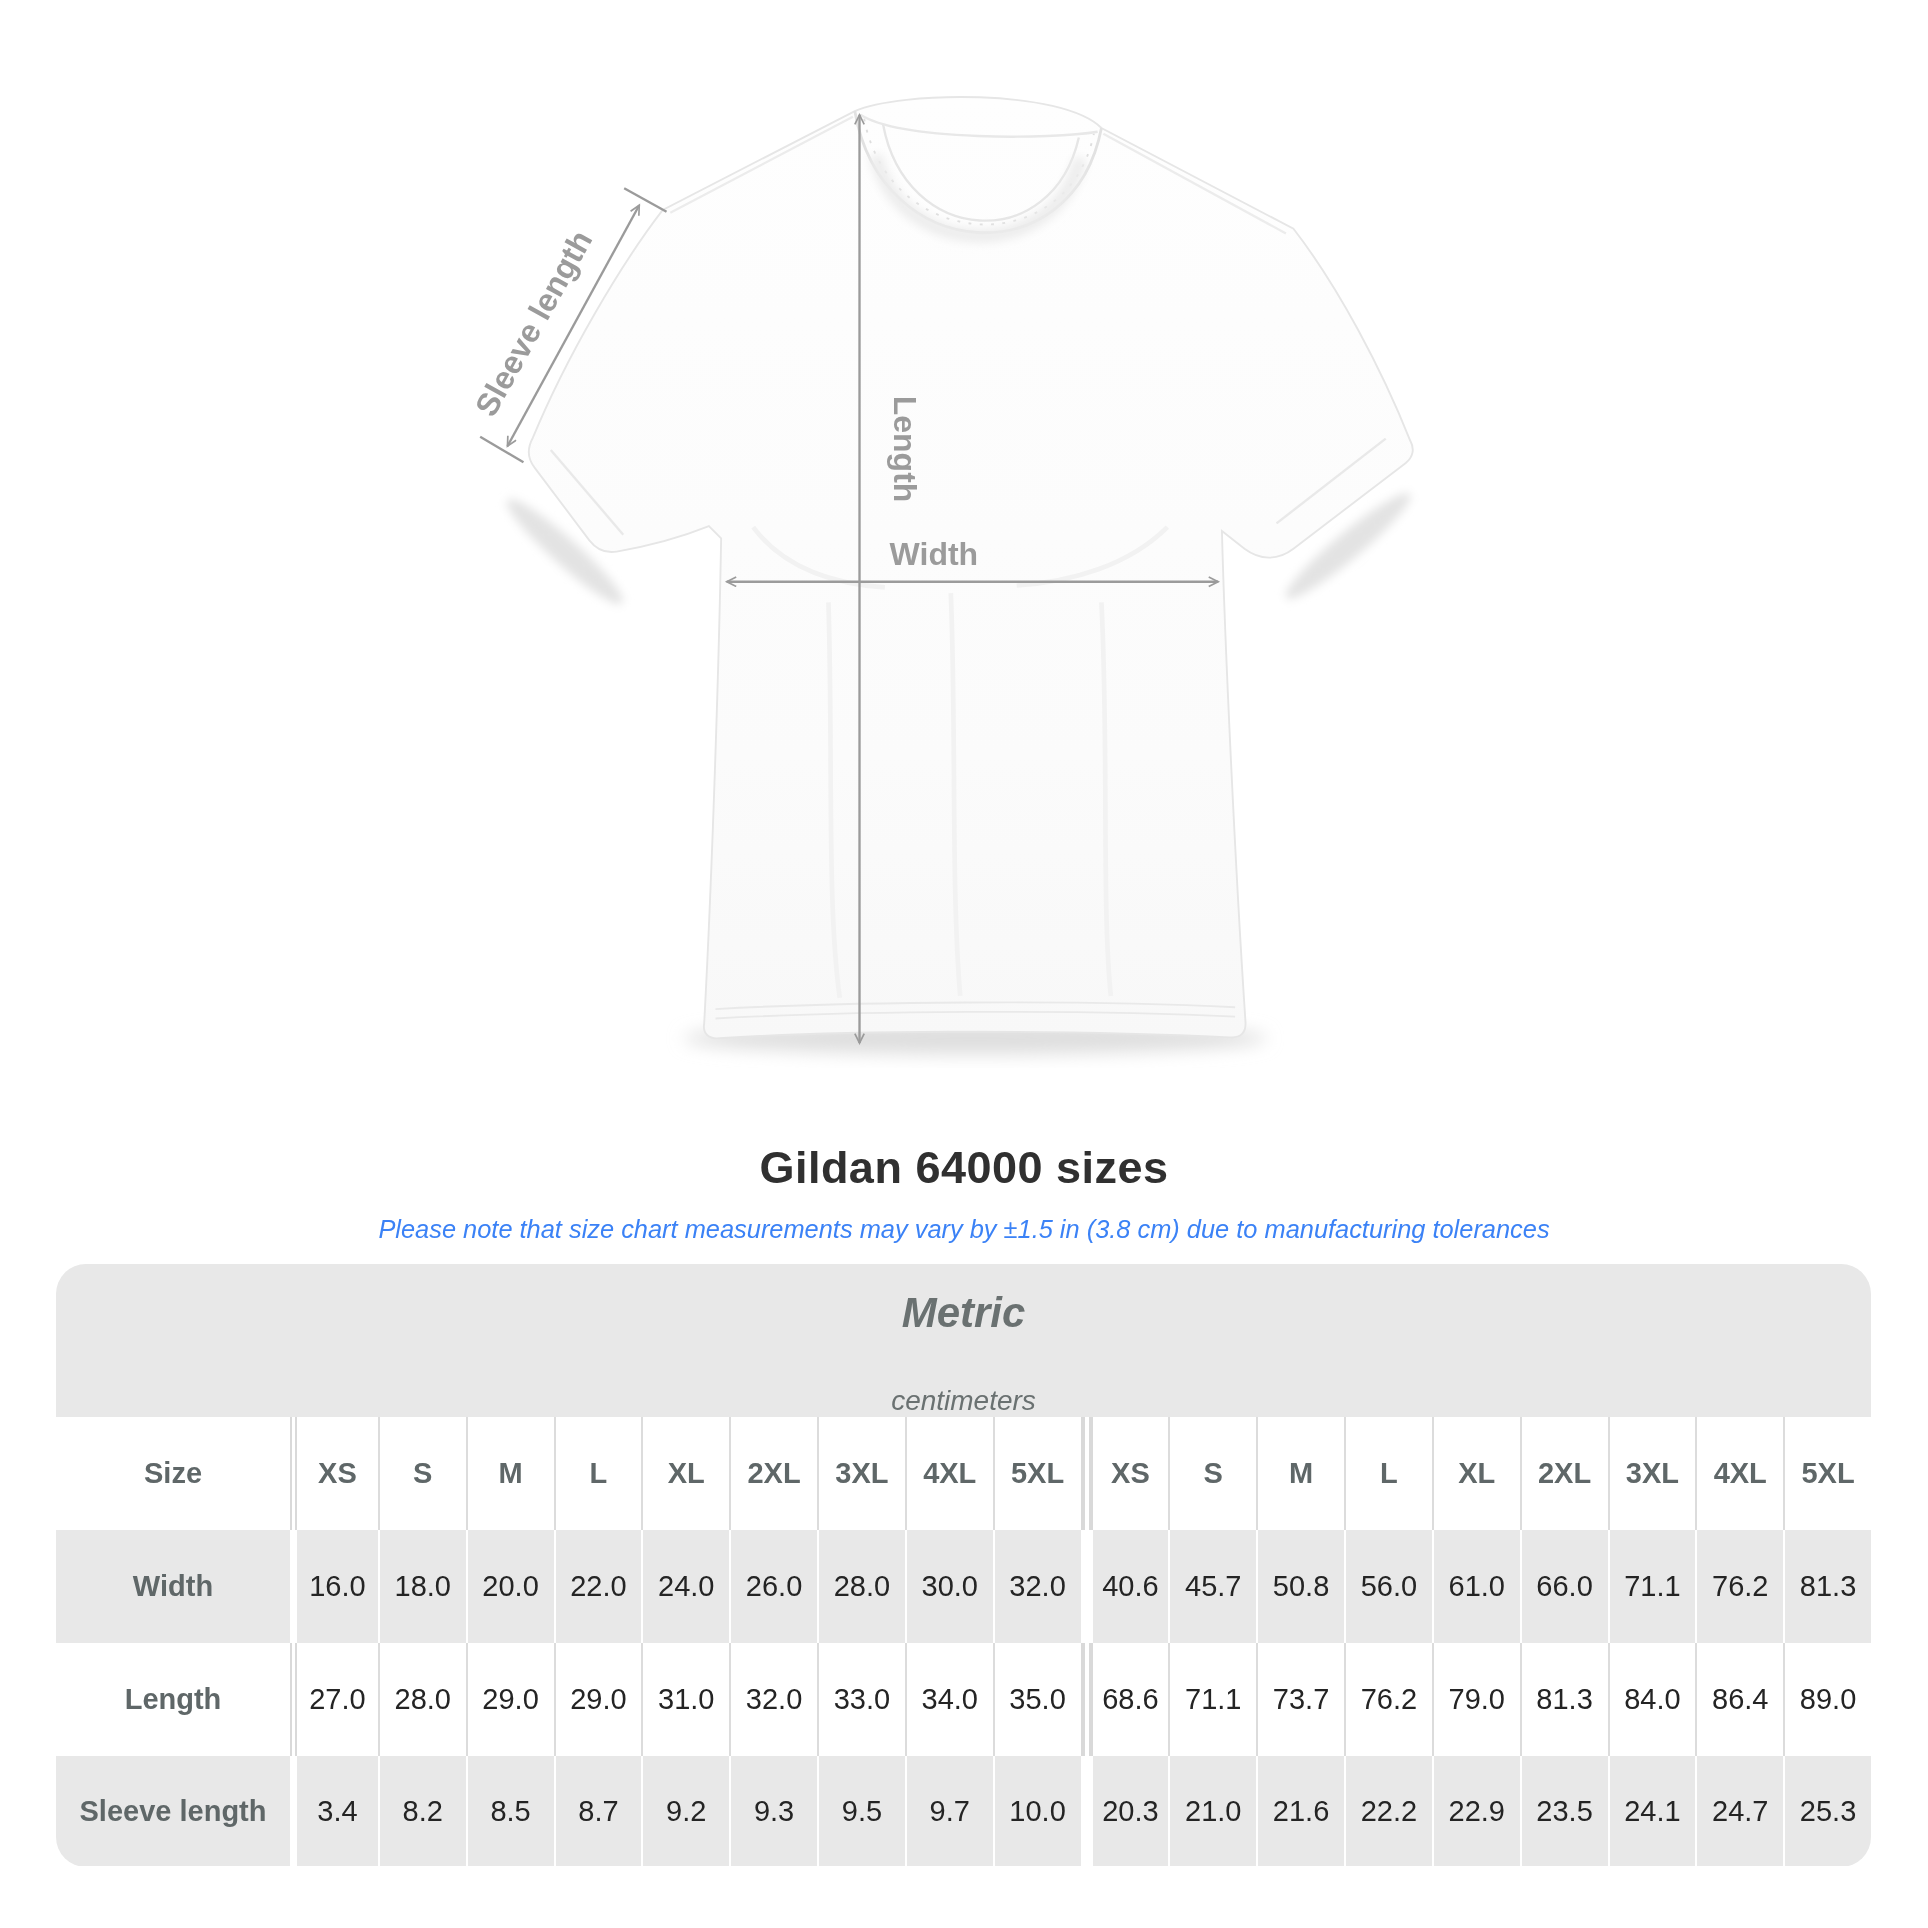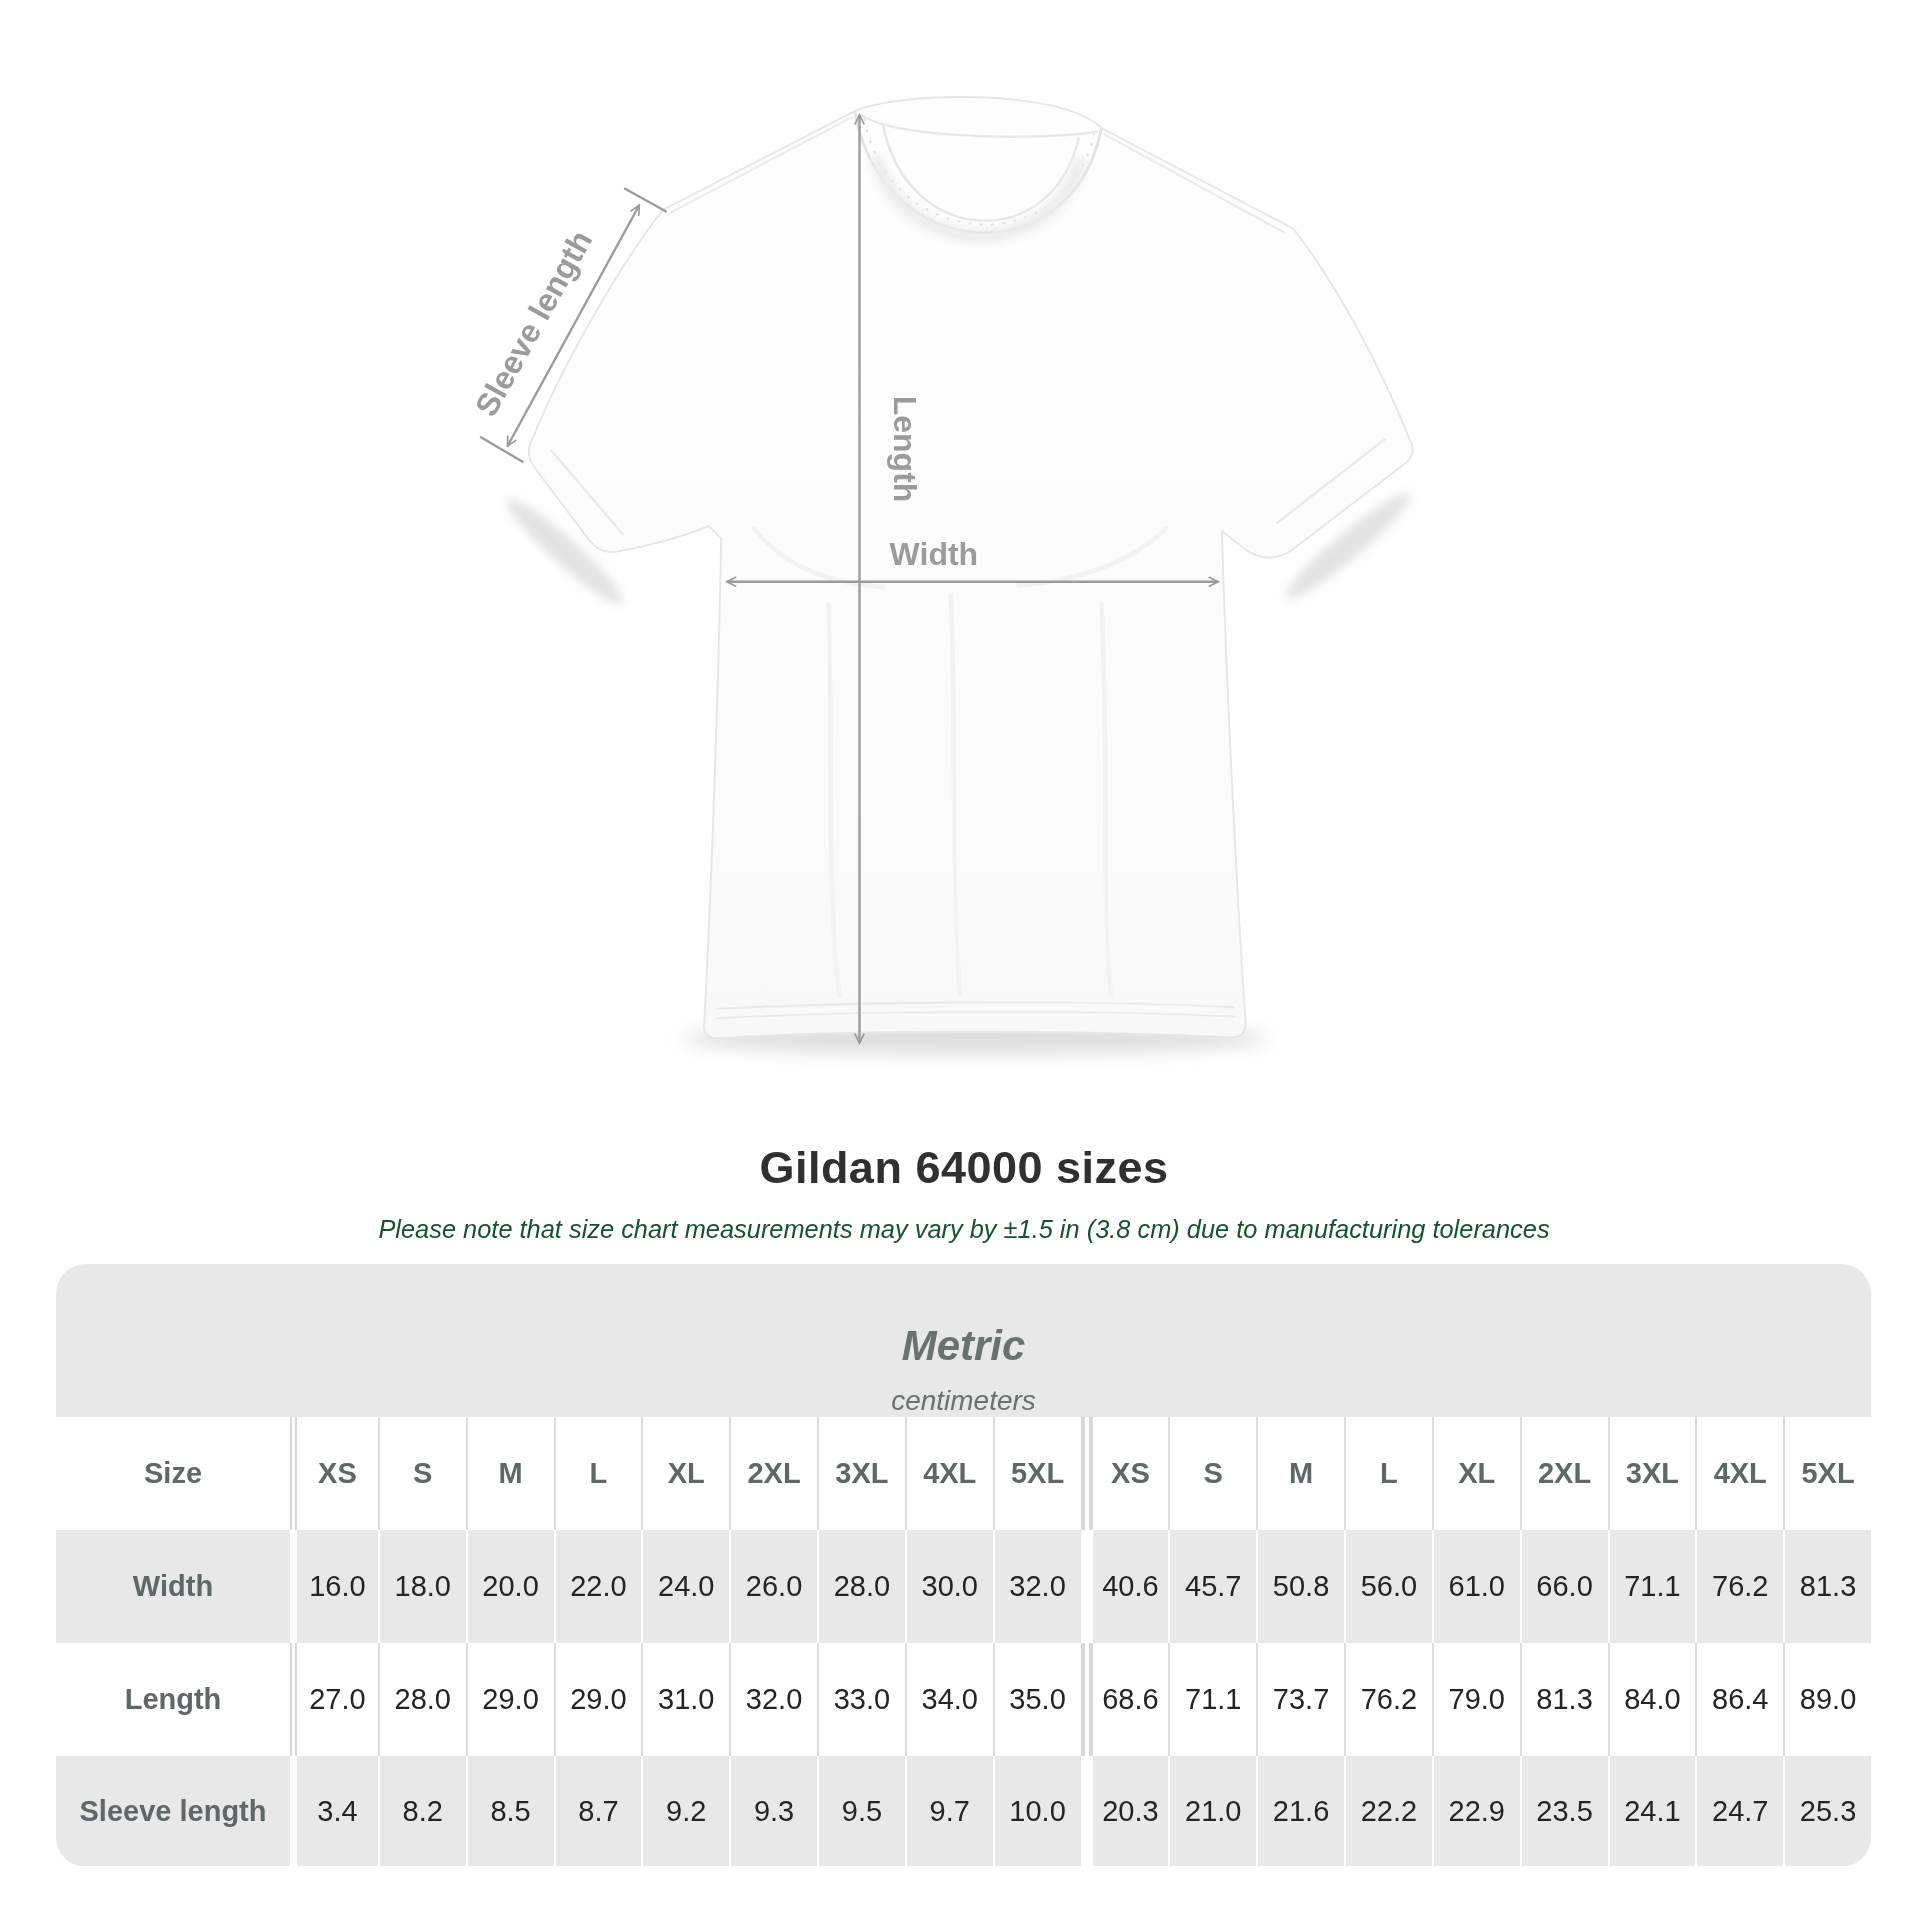--- a/index.html
+++ b/index.html
@@ -6,21 +6,21 @@
   body{width:1928px;height:1928px;position:relative;overflow:hidden;
        font-family:"Liberation Sans", sans-serif;}
   .canvas{position:absolute;inset:0;background:#fff;}
 
   
   .fig{position:absolute;left:0;top:0;width:1928px;height:1139px;}
 
   
   .heading{position:absolute;left:0;top:1126px;width:1928px;text-align:center;margin-top:16px;}
   .heading .title{font-size:45px;font-weight:700;color:#303030;letter-spacing:0.5px;}
-  .heading .note{margin-top:21px;font-size:25.4px;font-style:italic;color:#14532d;}
+  .heading .note{margin-top:21px;font-size:25.4px;font-style:italic;color:#3b82f6;}
 
   
   .size-table{position:absolute;left:56px;top:1264px;width:1815px;height:603px;
               border-radius:30px;overflow:hidden;background:#fff;}
   .row{display:grid;grid-template-columns:234px repeat(18,1fr);}
   .row.ghead{display:flex;height:153px;background:#e8e8e8;}
   .row.r{height:113px;}
   .row.last{height:110px;}
   .row.gray .c{background:#e8e8e8;}
   .row.white .c{background:#ffffff;}
@@ -30,21 +30,21 @@
   .d{border-left:2.8px solid transparent;}
   .d.g1{border-left-width:7.5px;}
   .d.g2{border-left-width:12.2px;}
   .row.white .d{border-left-color:#dcdcdc;}
   .row.white .d.g1,.row.white .d.g2{border-left-style:double;border-left-color:#d9d9d9;}
   .row.gray .d{border-left-color:#ffffff;}
 
   .gh-left{width:1023px;display:flex;flex-direction:column;align-items:center;
            justify-content:flex-start;padding-top:24.5px;padding-left:85px;box-sizing:border-box;}
   .gh-right{flex:1;display:flex;flex-direction:column;align-items:center;
-            justify-content:flex-end;padding-top:24.5px;box-sizing:border-box;}
+            justify-content:space-between;padding-top:24.5px;box-sizing:border-box;}
   .gh-title{font-size:42px;font-weight:700;font-style:italic;color:#6a7171;}
   .gh-sub{margin-top:15px;font-size:28px;font-style:italic;color:#6a7171;}
 </style>
 </head>
 <body>
 
 <div class="canvas">
 
   <svg class="fig" viewBox="0 0 2048 1210" xmlns="http://www.w3.org/2000/svg">
     <defs>

